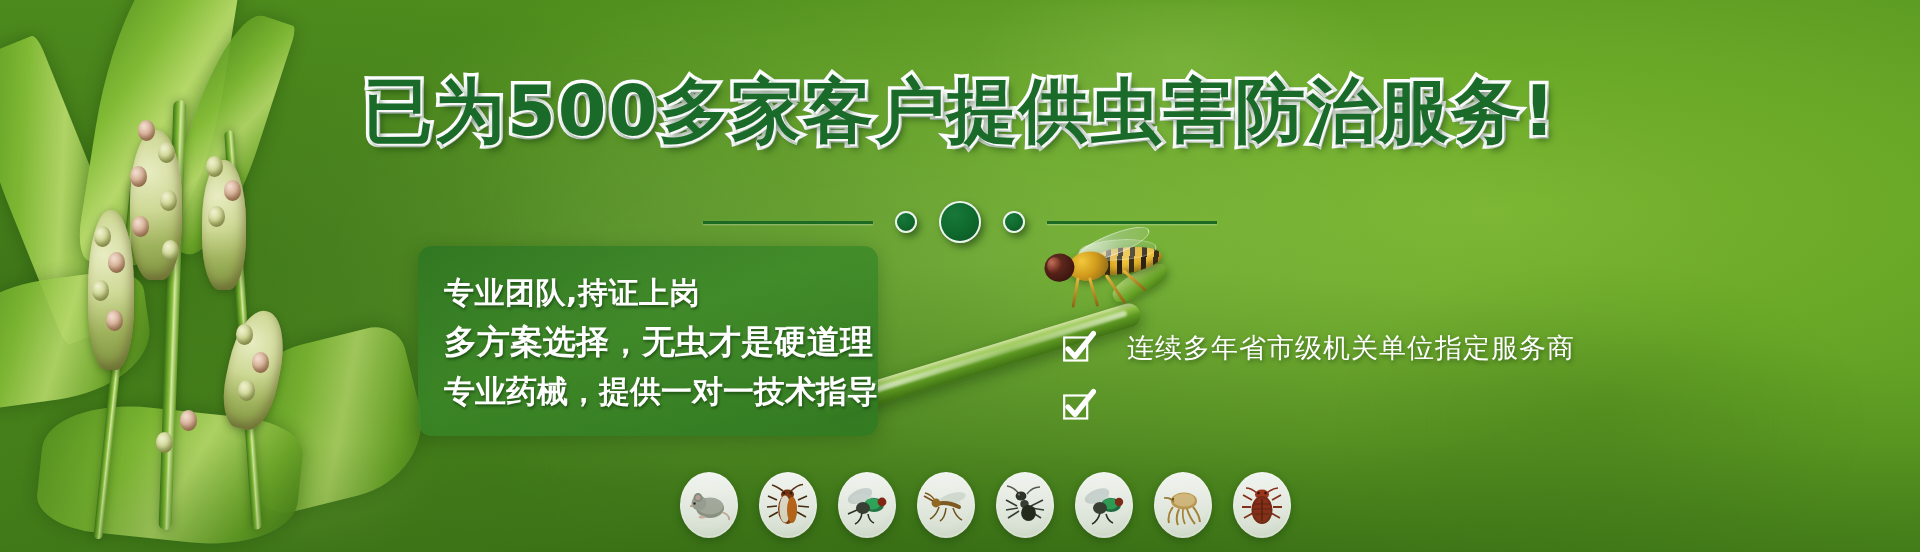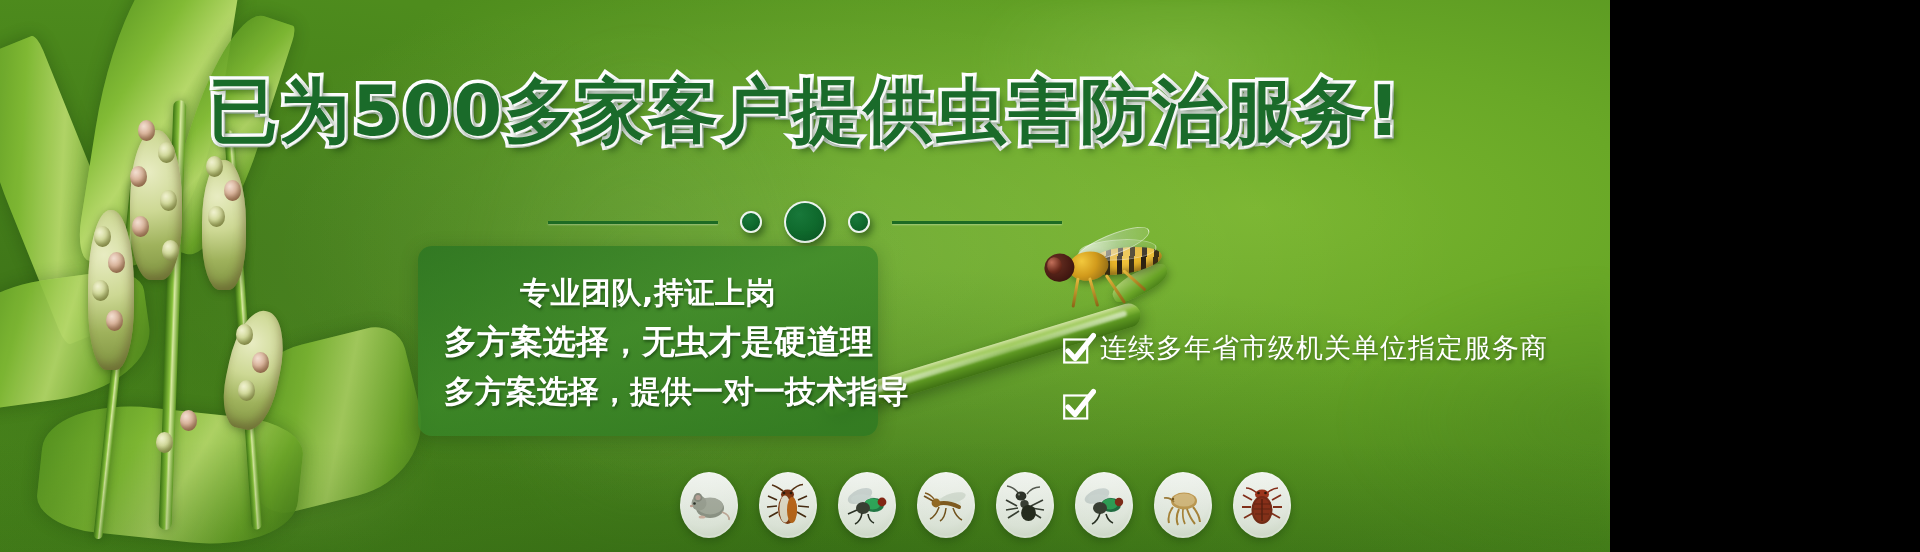--- a/index.html
+++ b/index.html
@@ -4,21 +4,21 @@
 <style>
   html, body {
     margin: 0;
     padding: 0;
     background: #000;
   }
   * { box-sizing: border-box; }
 
   #banner {
     position: relative;
-    width: 1610px;
+    width: 1920px;
     height: 552px;
     overflow: hidden;
     font-family: "Liberation Sans", "DejaVu Sans", sans-serif;
     background: #6fae2a;
   }
 
   
   .bg-base {
     position: absolute;
     inset: 0;
@@ -241,41 +241,41 @@
     box-shadow: 0 4px 18px rgba(18,50,10,.28);
     padding: 14px 26px 10px 26px;
     display: flex;
     flex-direction: column;
     justify-content: center;
     gap: 6px;
   }
   .panel-line {
     color: #ffffff;
     font-weight: 700;
-    text-align: center;
+    text-align: left;
     white-space: nowrap;
     text-shadow: 1px 2px 3px rgba(10,40,6,.55);
     font-family: "DejaVu Sans", "Liberation Sans", sans-serif;
   }
   .panel-line.n1 { font-size: 30px; letter-spacing: .5px; }
   .panel-line.n2 { font-size: 33px; }
   .panel-line.n3 { font-size: 31px; }
 
   
   .checklist {
     position: absolute;
     left: 1062px; top: 330px;
     display: flex;
     flex-direction: column;
     gap: 22px;
   }
   .check-item {
     display: flex;
-    align-items: flex-end;
-    gap: 4px;
+    align-items: flex-start;
+    gap: 31px;
   }
   .check-box { width: 34px; height: 34px; flex: 0 0 auto; display: block; }
   .check-text {
     color: #ffffff;
     font-size: 27px;
     font-weight: 400;
     letter-spacing: 1px;
     white-space: nowrap;
     text-shadow: 1px 2px 4px rgba(10,40,6,.5);
     font-family: "DejaVu Sans", "Liberation Sans", sans-serif;
@@ -379,21 +379,21 @@
     <span class="div-line"></span>
     <span class="dot sm"></span>
     <span class="dot lg"></span>
     <span class="dot sm"></span>
     <span class="div-line"></span>
   </div>
 
   <div class="panel">
     <div class="panel-line n1">专业团队,持证上岗</div>
     <div class="panel-line n2">多方案选择，无虫才是硬道理</div>
-    <div class="panel-line n3">多方案选择，提供一对一技术指导</div>
+    <div class="panel-line n3">专业药械，提供一对一技术指导</div>
   </div>
 
   <div class="checklist">
     <div class="check-item">
       <svg class="check-box" viewBox="0 0 34 34">
         <rect x="2.2" y="7.5" width="23" height="23" fill="none" stroke="#ffffff" stroke-width="2.2"></rect>
         <path d="M6 19 L13 26.5 L31.5 3.5" fill="none" stroke="#ffffff" stroke-width="5.2" stroke-linecap="round" stroke-linejoin="round"></path>
       </svg>
       <span class="check-text">连续多年省市级机关单位指定服务商</span>
     </div>

